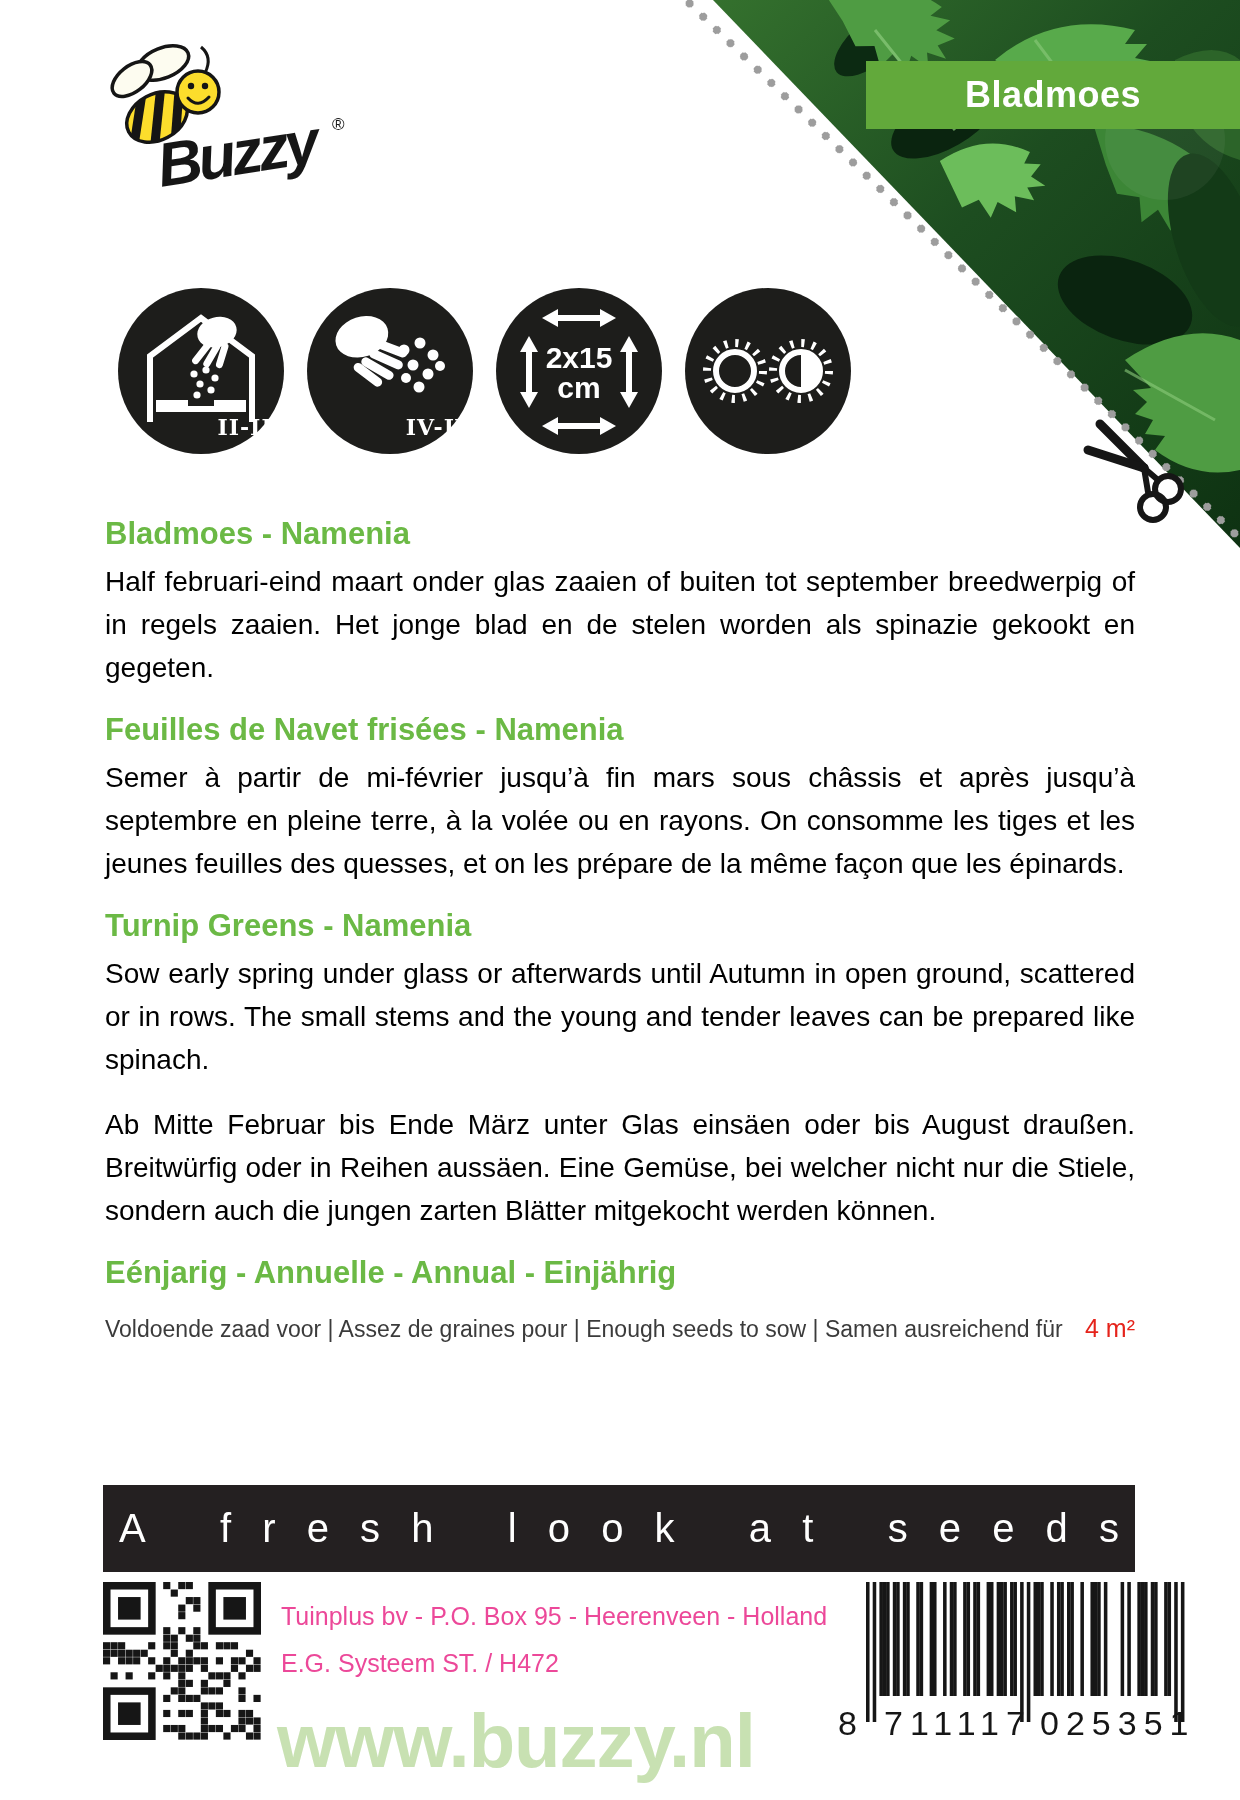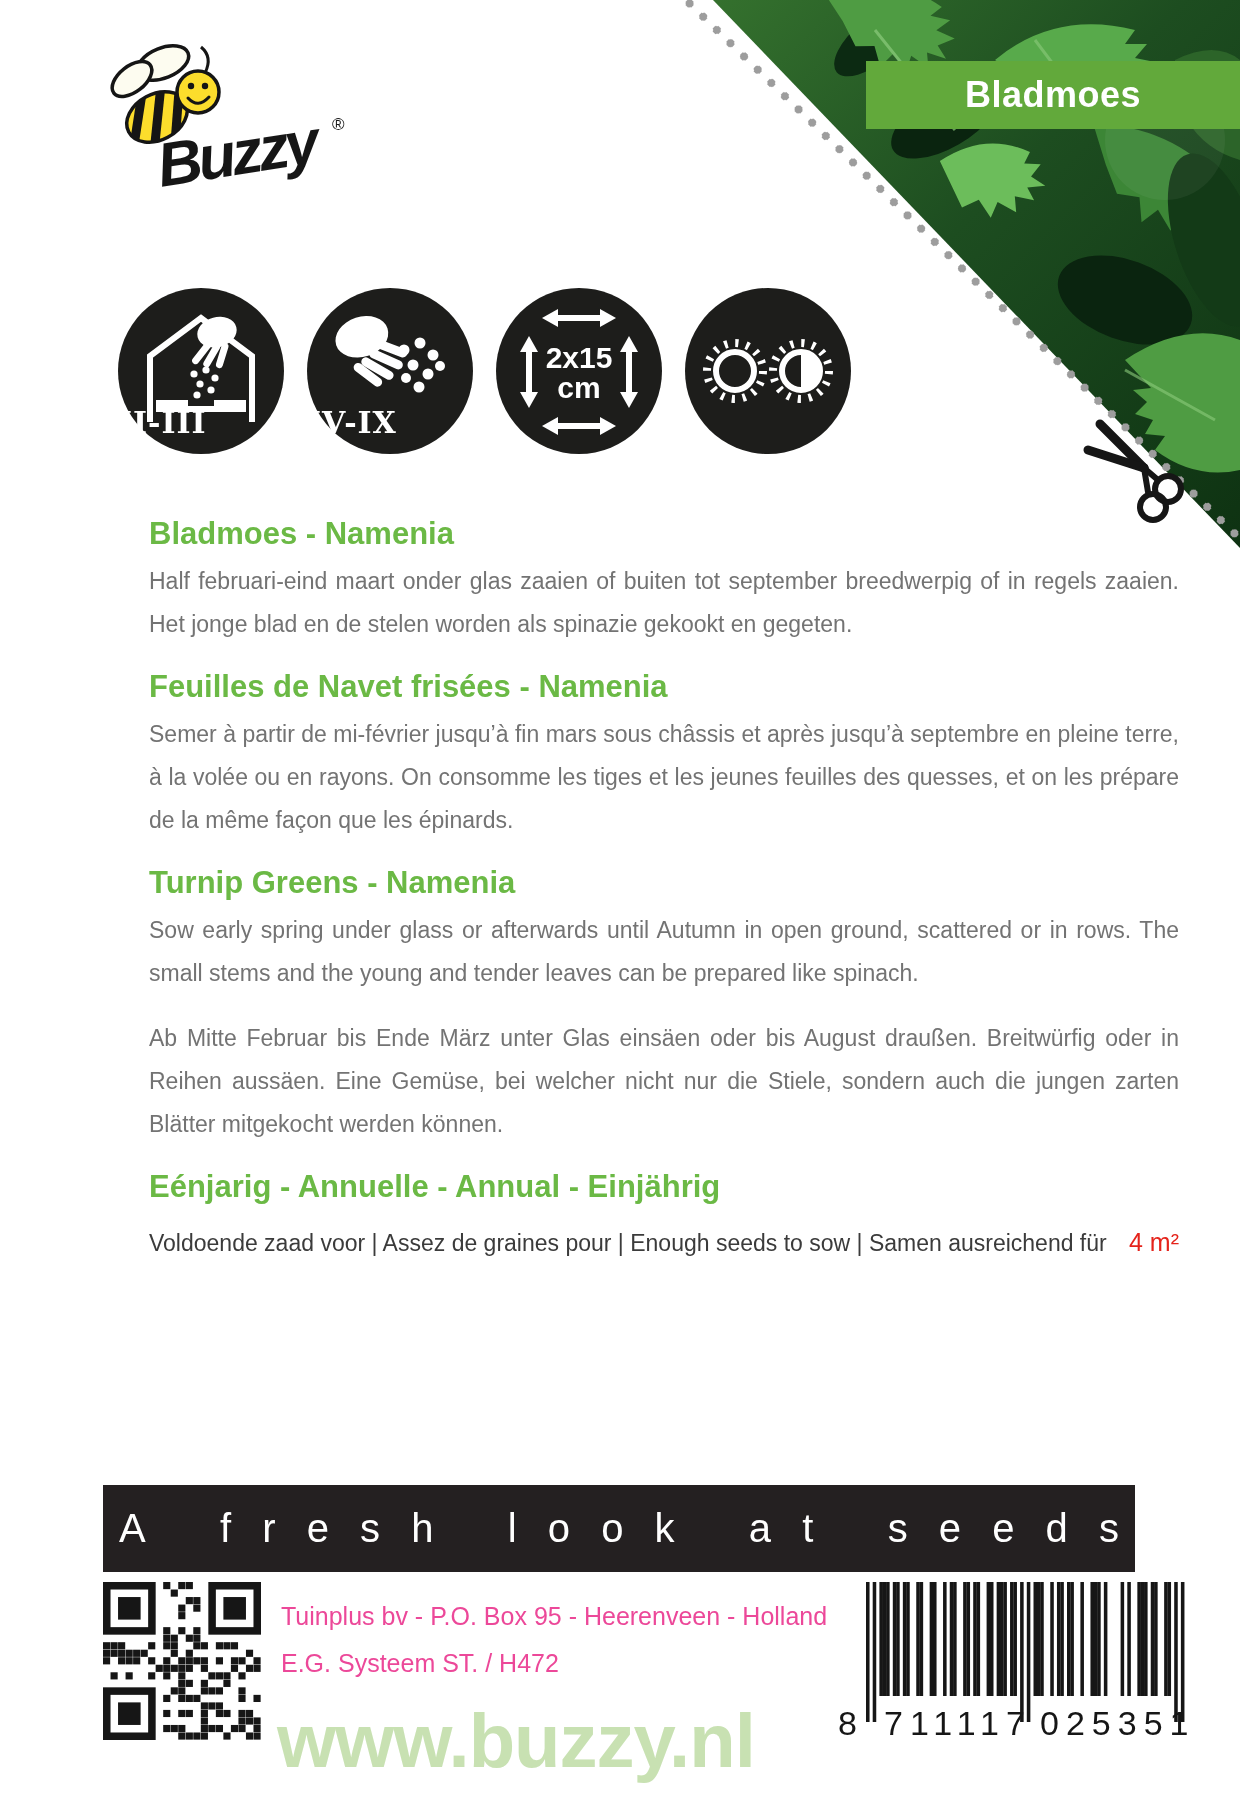--- a/index.html
+++ b/index.html
@@ -20,28 +20,28 @@
           display:flex;align-items:center;justify-content:center;}
   .banner span{color:#fff;font-size:36px;font-weight:bold;letter-spacing:.5px;}
 
   .scissors{position:absolute;left:1078px;top:410px;width:120px;height:120px;}
 
   .logo{position:absolute;left:85px;top:35px;width:280px;height:170px;}
 
   
   .icon{position:absolute;top:288px;width:166px;height:166px;border-radius:50%;background:#1d1d1b;}
   .icon svg{position:absolute;left:0;top:0;width:166px;height:166px;}
-  .icon-label{position:absolute;left:0;right:0;bottom:14px;text-align:left;color:#fff;
-      font-family:"DejaVu Serif",serif;font-weight:bold;font-size:30px;letter-spacing:1px;}
+  .icon-label{position:absolute;left:0;right:0;bottom:14px;text-align:right;color:#fff;
+      font-family:"DejaVu Serif",serif;font-weight:bold;font-size:22px;letter-spacing:1px;}
   #ic1{left:118px}#ic2{left:307px}#ic3{left:496px}#ic4{left:685px}#ic5{left:874px}
 
   
-  .content{position:absolute;left:105px;top:515px;width:1030px;margin-left:44px;}
+  .content{position:absolute;left:105px;top:515px;width:1030px;}
   .h{font-size:31px;line-height:38px;margin:0 0 7px;color:#6bb945;font-weight:bold;}
-  .b{font-size:23px;line-height:43px;margin:0 0 22px;text-align:justify;color:#737373;}
+  .b{font-size:28px;line-height:43px;margin:0 0 22px;text-align:justify;color:#000000;}
   .annual{margin-bottom:22px;}
   .seeds{display:flex;justify-content:space-between;align-items:baseline;font-size:23px;color:#3b3b3b;}
   .seeds-qty{color:#e5231b;font-weight:normal;font-size:25px;white-space:nowrap;}
 
   
   .tagline{position:absolute;left:103px;top:1485px;width:1032px;height:87px;background:#242021;
      display:flex;align-items:center;justify-content:space-between;padding:0 16px;box-sizing:border-box;
      color:#fff;font-size:40px;font-weight:300;}
   .tagline .bsp{width:12px;}
 

